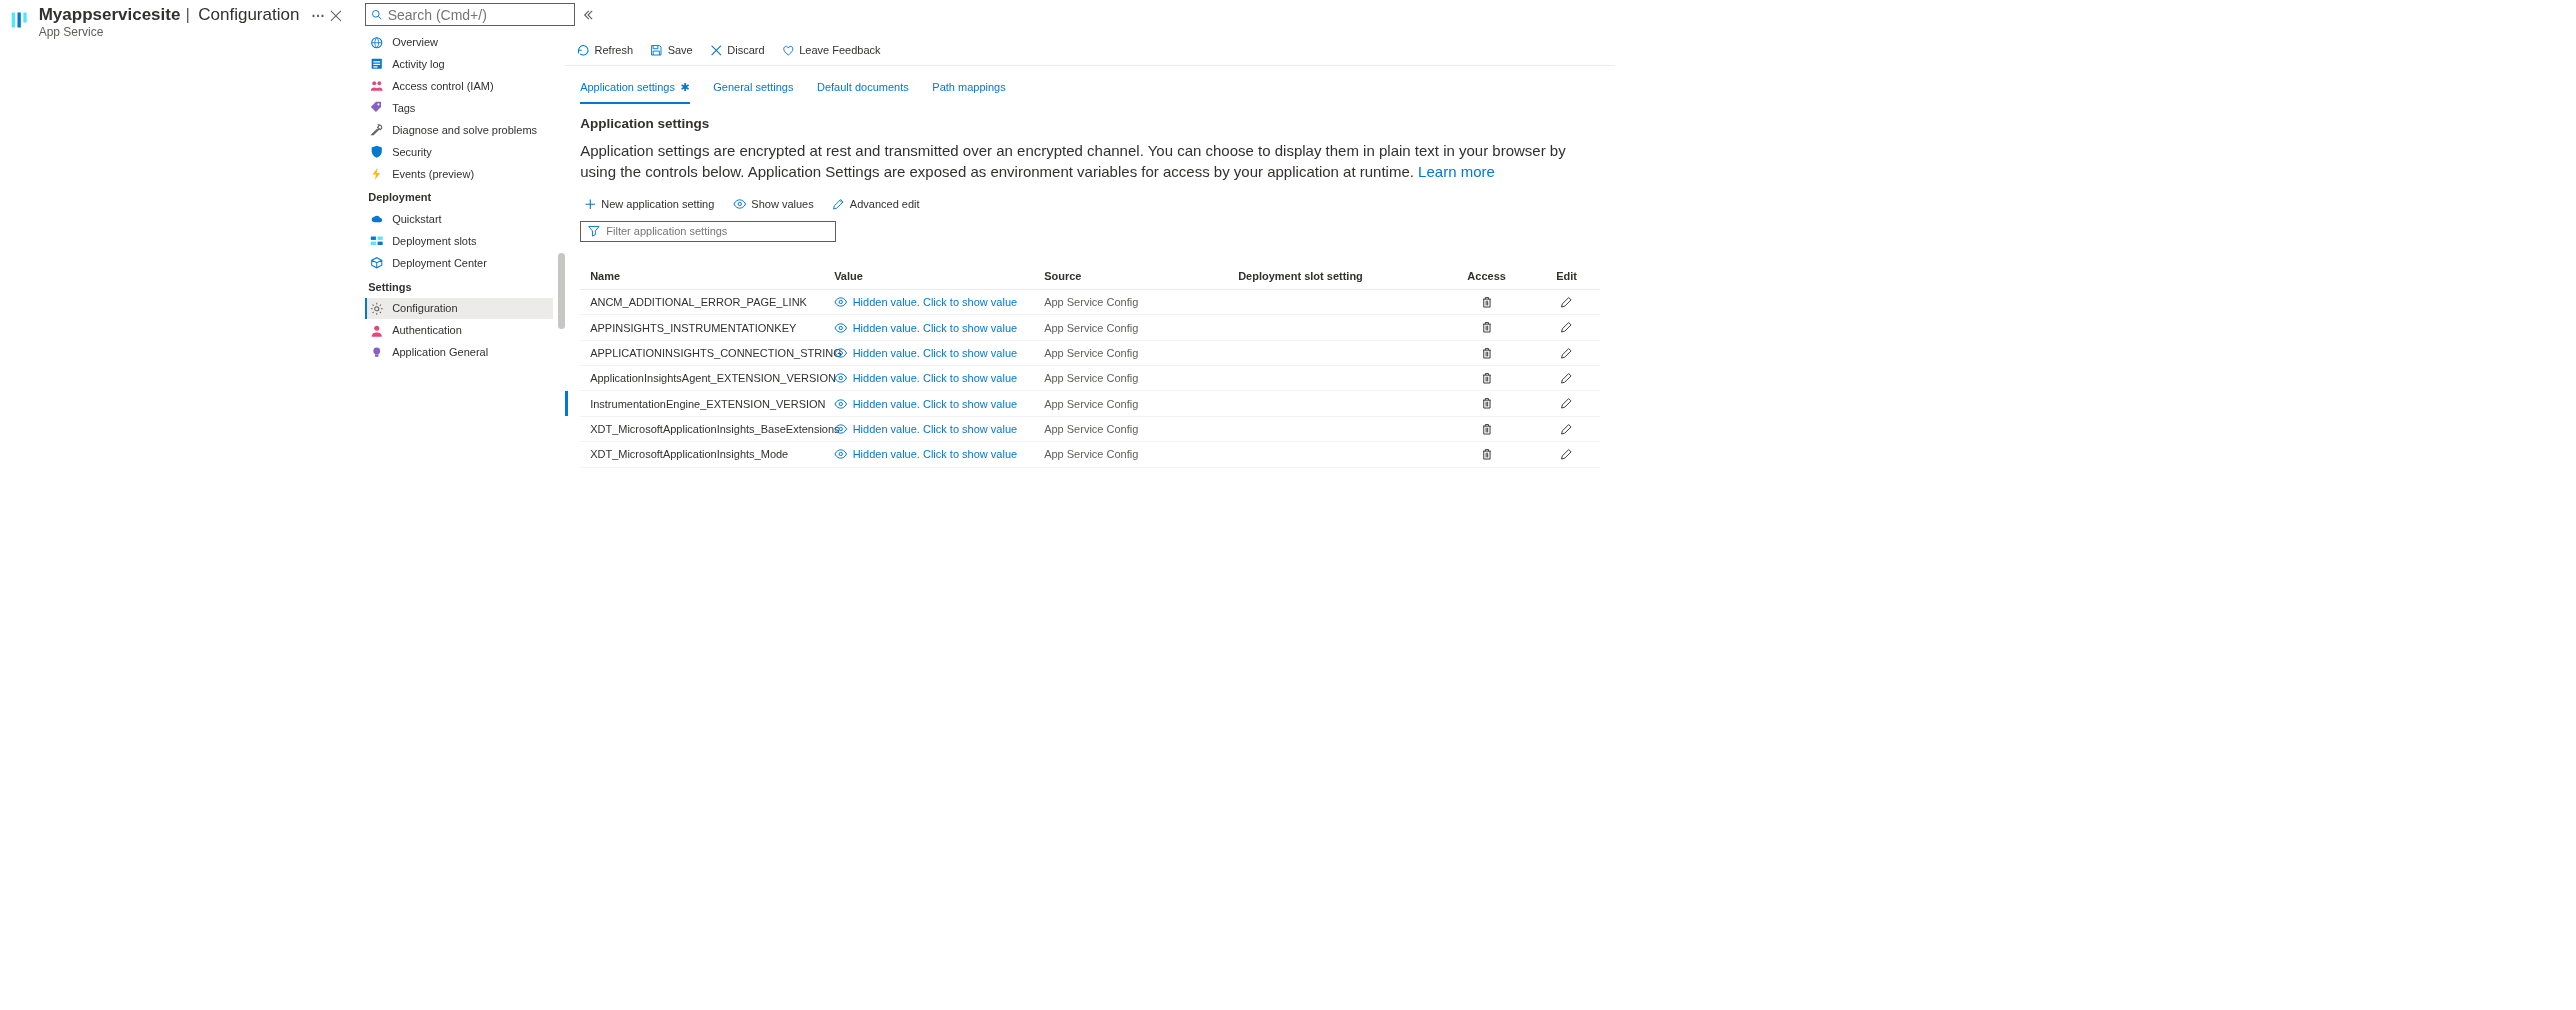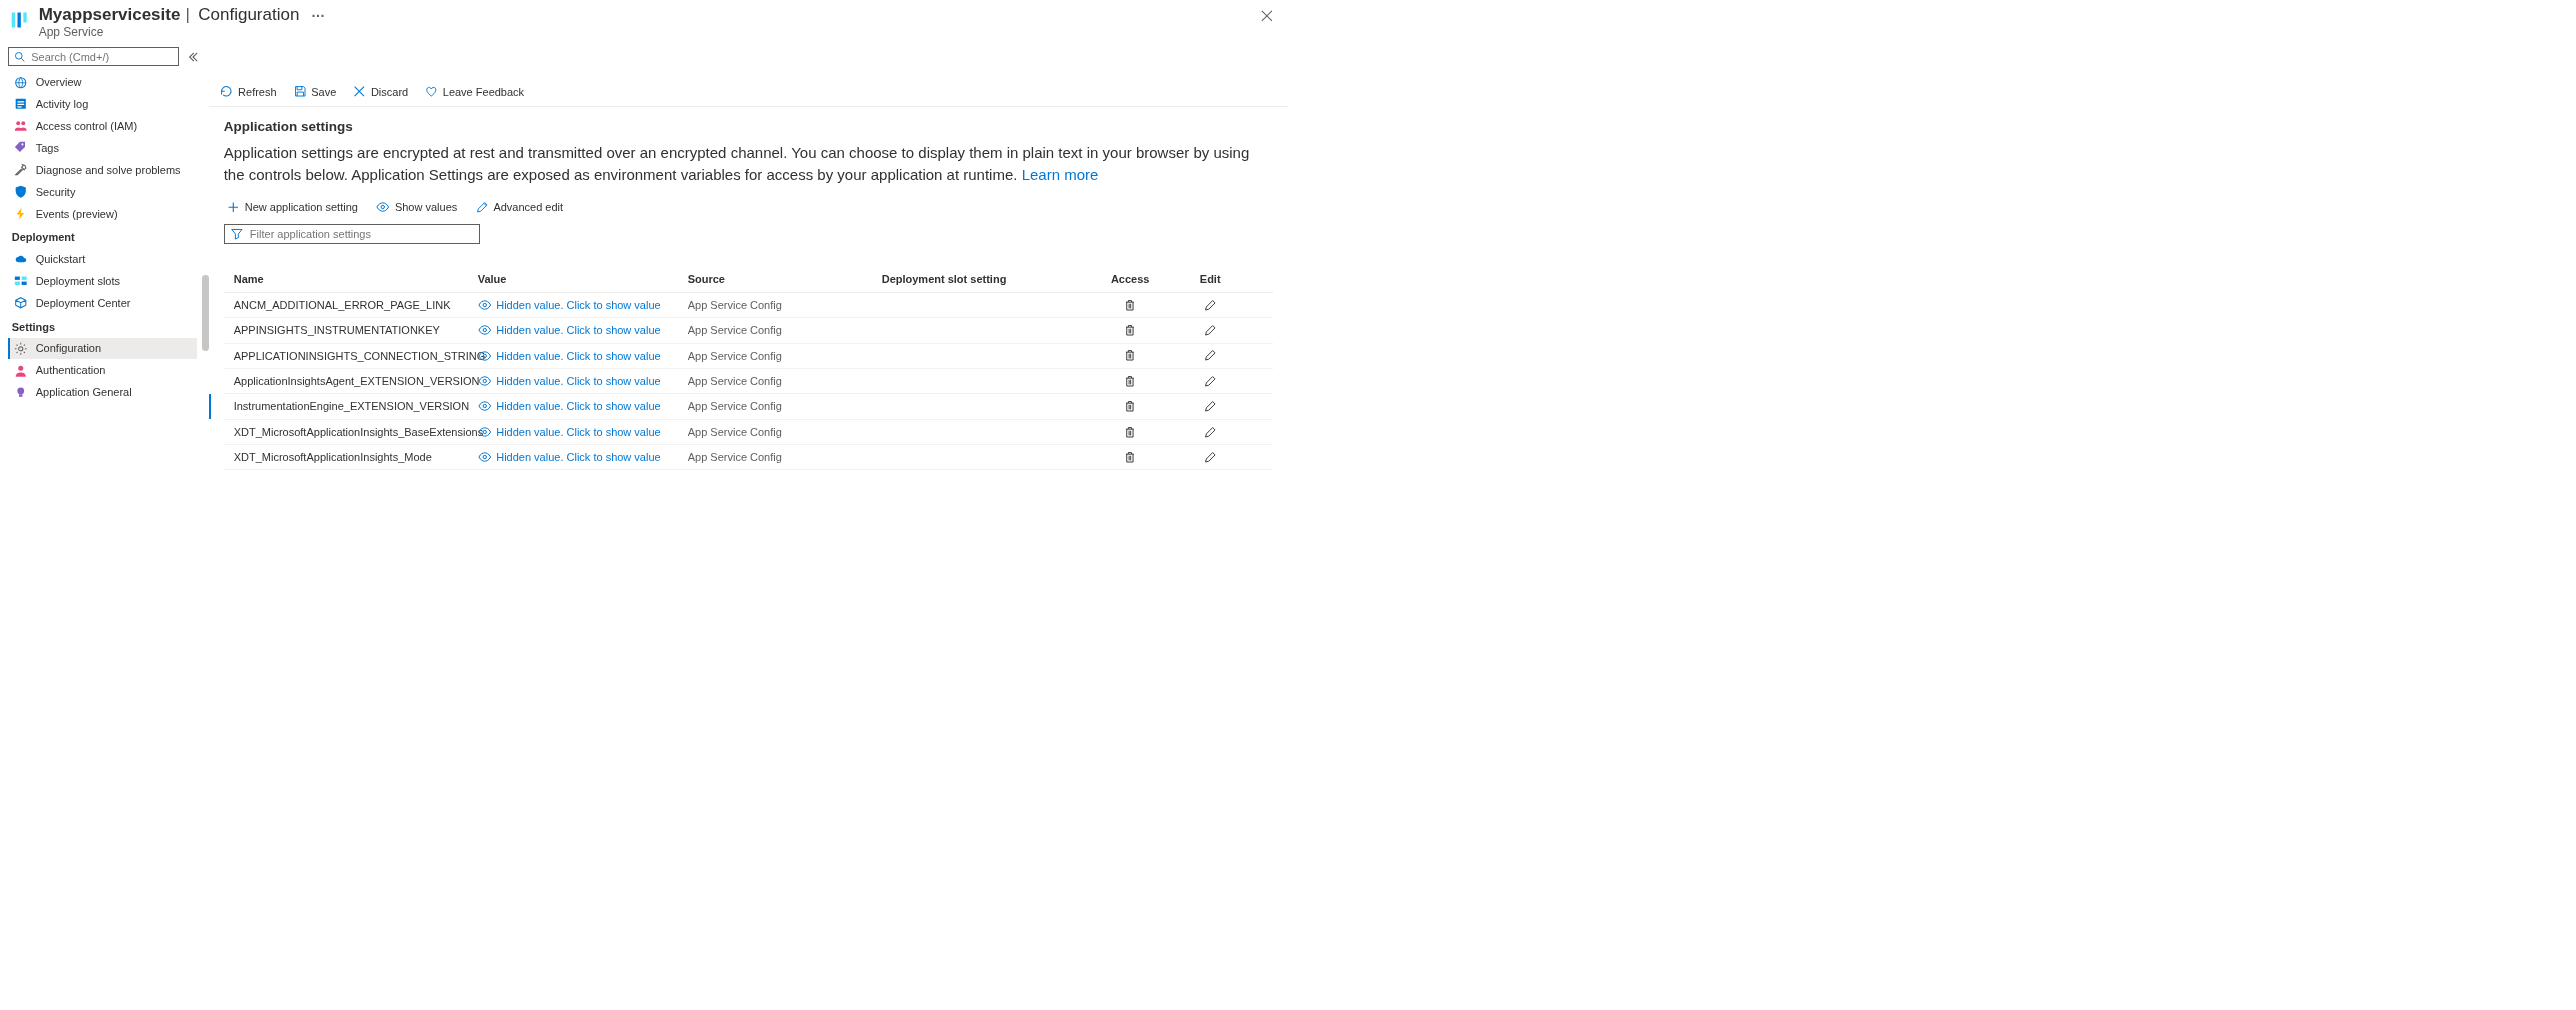--- a/index.html
+++ b/index.html
@@ -1,35 +1,35 @@
 <!DOCTYPE html>
 <html style="font-size:13.5px"><head>
 <meta charset="utf-8">
 <style>
 * { box-sizing: border-box; margin: 0; padding: 0; }
 body { font-family: "Segoe UI", -apple-system, BlinkMacSystemFont, sans-serif; font-size: 11px; color: #323130; background: #fff; }
 
-.container { display: flex; flex-direction: column; width: 1288px; height: 505px; }
+.container { display: flex; flex-direction: row; width: 1288px; height: 505px; }
 
 .header { display: flex; align-items: flex-start; padding: 5px 10px 5px 8.4px; }
 .header-icon { width: 23.6px; height: 23.6px; margin-right: 6.7px; margin-top: 3.4px; display:flex; align-items:center; justify-content:center; }
 .header-titles { flex: 1; }
 .header-title { font-size: 17px; font-weight: 600; color: #323130; display:flex; align-items:center; }
 .header-title .thin { font-weight: 400; margin-left: 3.4px; }
 .header-title .divider { margin: 0 5px; font-weight: 300; color: #605e5c; }
 .header-title .more { margin-left: 11.8px; color: #605e5c; font-size: 13.5px; }
 .header-sub { font-size: 12px; color: #605e5c; margin-top: 0px; }
 .header-close { font-size: 13.5px; color: #605e5c; cursor: pointer; padding: 5px; }
 
 .body { display: flex; flex: 1; min-height: 0; }
 
 .sidebar { width: 202px; border-right: none; padding: 1.7px 5px 0 8.4px; display:flex; flex-direction:column; }
 .searchwrap { display:flex; align-items:center; margin: 1.7px 0 5px 0; }
 .searchbox { flex:1; display:flex; align-items:center; border: 0.8px solid #605e5c; padding: 2.5px 5px; background:#fff; }
-.searchbox input { border:none; outline:none; flex:1; font-size: 11px; color:#323130; }
+.searchbox input { border:none; outline:none; flex:1; font-size: 14px; color:#323130; }
 .collapse { margin-left: 8.4px; color:#605e5c; cursor:pointer; font-size:10px; }
 
 .nav-section-title { font-size: 11px; font-weight: 600; color:#323130; padding: 6.7px 3.4px 5px 3.4px; }
 .nav-item { display:flex; align-items:center; padding: 4.2px 3.4px 4.2px 3.4px; cursor:pointer; border-left: 2.5px solid transparent; }
 .nav-item.selected { background:#edebe9; border-left: 2.5px solid #0078d4; }
 .nav-icon { width: 13.5px; height:13.5px; margin-right: 8.4px; display:flex; align-items:center; justify-content:center; }
 .nav-label { font-size: 11px; color:#323130; }
 
 .content-wrap { flex:1; display:flex; min-width:0;align-items:center; }
 .scrollgutter { width:6.7px; background:#f3f2f1; border-radius:3.4px; margin: 1.7px 0 0 0; position:relative; }
@@ -277,20 +277,26 @@
           <div class="cmd">
             <span class="ic">
                 <svg width="12.6" height="12.6" viewBox="0 0 16 16">
                   <path d="M8 14 C3 10 1 7 3 4 c1.5-2 4-1 5 1 c1-2 3.5-3 5-1 c2 3 0 6 -5 10 z" fill="none" stroke="#0078d4" stroke-width="1.2"></path>
                 </svg>
               </span>
             <span class="lbl">Leave Feedback</span>
           </div>
         </div>
 
+        <div class="tabs" id="tabs">
+            <div class="tab active"><span>Application settings</span><span class="dirty"> ✱</span></div>
+            <div class="tab"><span>General settings</span></div>
+            <div class="tab"><span>Default documents</span></div>
+            <div class="tab"><span>Path mappings</span></div>
+          </div>
 
         <div class="section-title">Application settings</div>
         <div class="section-desc">
           <span>Application settings are encrypted at rest and transmitted over an encrypted channel. You can choose to display them in plain text in your browser by using the controls below. Application Settings are exposed as environment variables for access by your application at runtime. </span><a href="#">Learn more</a>
         </div>
 
         <div class="secondary-cmdbar">
           <div class="scmd">
             <span class="ic">
                 <svg width="12.6" height="12.6" viewBox="0 0 16 16">

